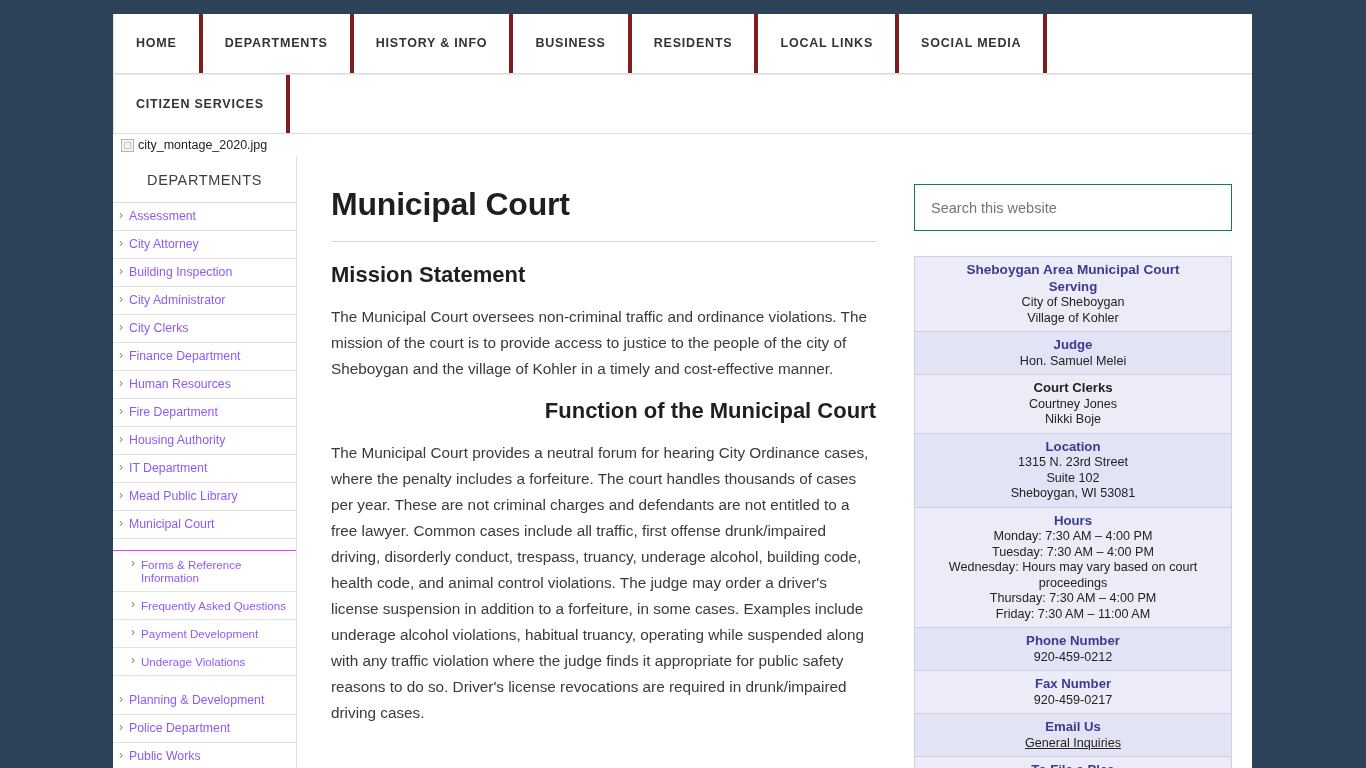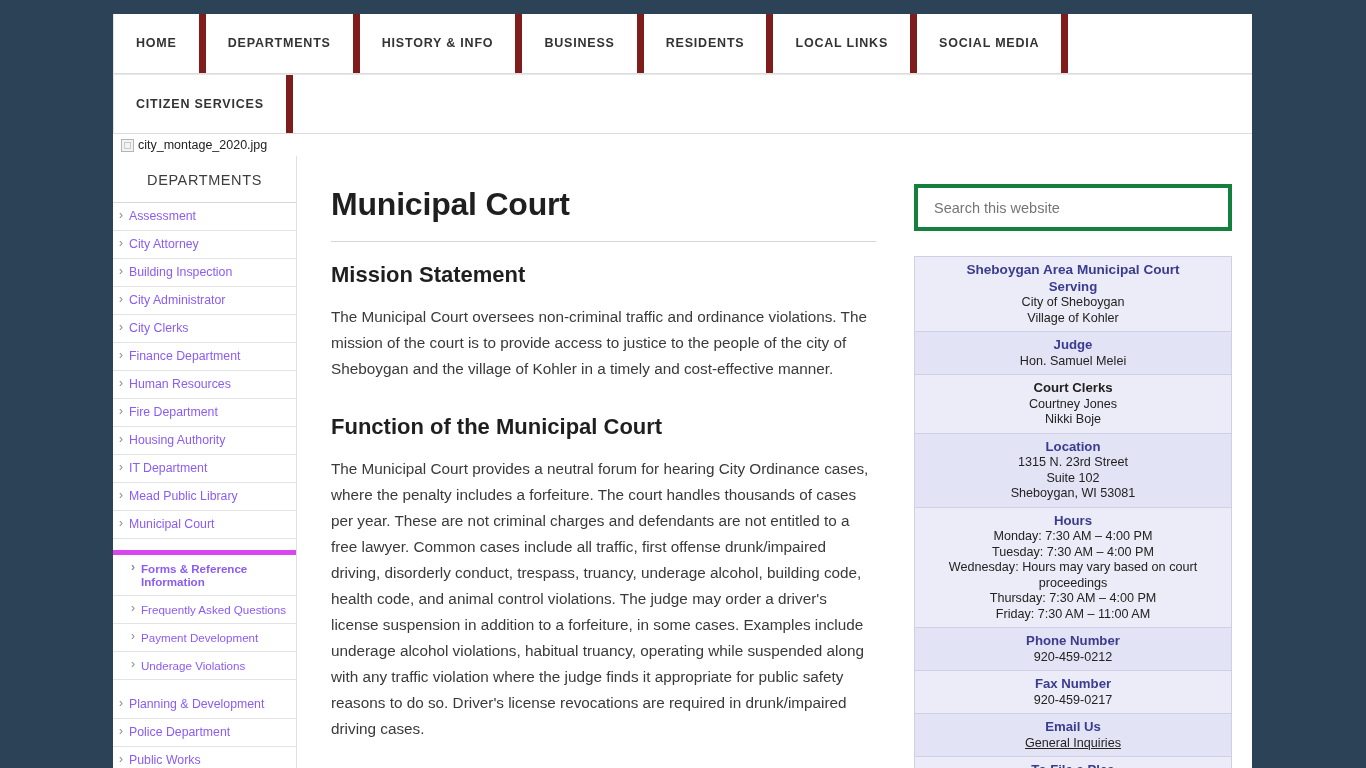--- a/index.html
+++ b/index.html
@@ -31,21 +31,21 @@
     background: #ffffff;
   }
   .nav-item {
     padding: 0 22px;
     height: 59px;
     line-height: 59px;
     font-size: 12.5px;
     letter-spacing: 0.8px;
     color: #333333;
     font-weight: bold;
-    border-right: 7px solid #7f1d1d;
+    border-right: 4px solid #7f1d1d;
     white-space: nowrap;
     cursor: pointer;
   }
   .nav-item.first { border-left: 1px solid #e2e2e2; }
   .nav-row2 .nav-item { height: 58px; line-height: 58px; }
   .nav-row2 { display: flex; border-top: 1px solid #e8e8e8; }
 
   
   .banner {
     height: 22px;
@@ -115,21 +115,21 @@
     color: #8a8a8a;
     font-size: 12px;
   }
   .side-list li.sub {
     padding-left: 28px;
     font-size: 11.6px;
   }
   .side-list li.sub:before {
     left: 18px;
   }
-  .side-list li.sub.first-sub { border-top: 5px solid #d946ef; font-weight: bold; }
+  .side-list li.sub.first-sub { border-top: 1px solid #d946ef; }
   .side-gap { height: 11px; }
 
   .main {
     flex: 1 1 auto;
     padding: 30px 38px 0 34px;
     min-width: 0;
   }
   h1.page-title {
     font-size: 32px;
     font-weight: bold;
@@ -137,38 +137,38 @@
     margin: 0 0 18px 0;
     letter-spacing: -0.2px;
   }
   .rule { border-bottom: 1px solid #d5d5d5; margin-bottom: 20px; }
   h2.sec {
     font-size: 22px;
     font-weight: bold;
     color: #1f1f1f;
     margin: 0 0 16px 0;
   }
-  h2.sec.second { margin-top: 32px; }
+  h2.sec.second { margin-top: 16px; text-align: right; }
   p.body {
     font-size: 15.3px;
     line-height: 26px;
     color: #3a3a3a;
     margin: 0 0 6px 0;
   }
 
   
   .aside {
     width: 338px;
     flex: 0 0 338px;
     padding: 28px 20px 0 0;
   }
   .search-box {
     width: 318px;
     height: 47px;
-    border: 4px solid #15803d;
+    border: 1px solid #15803d;
     background: #fff;
     display: flex;
     align-items: center;
     padding: 0 14px;
   }
   .search-box input {
     border: 0;
     outline: 0;
     width: 100%;
     font-size: 14.5px;

